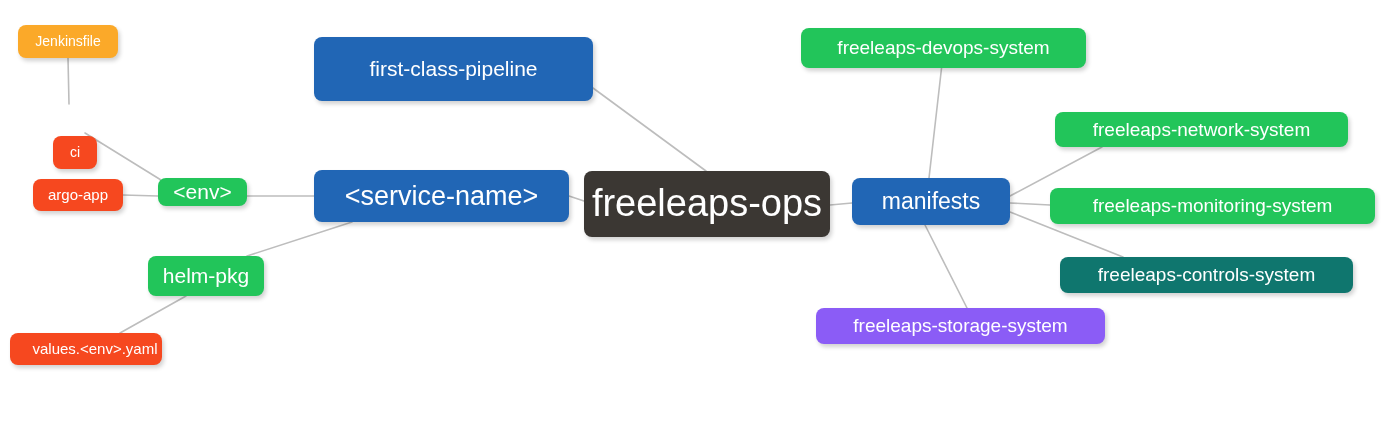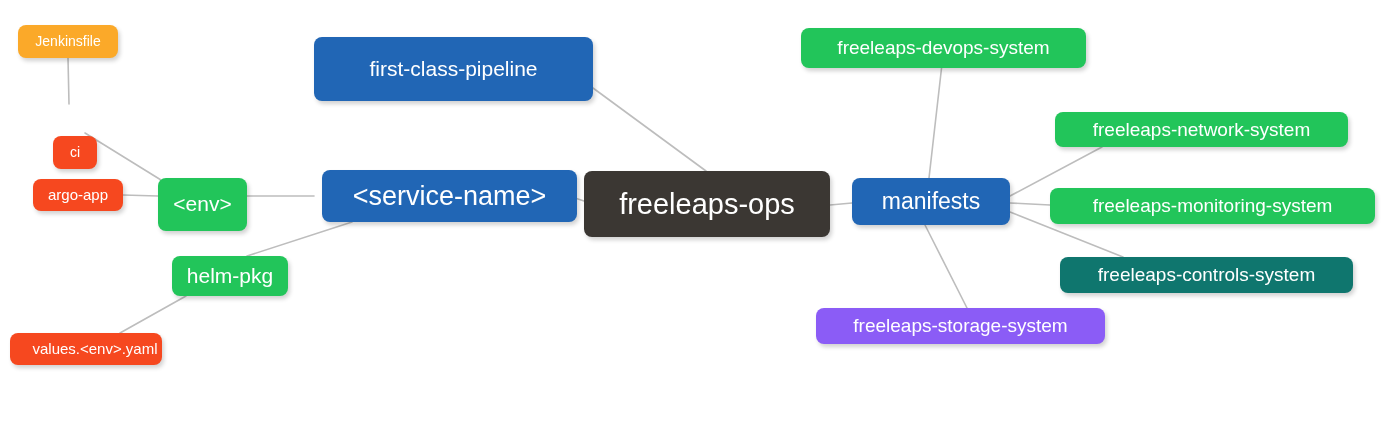--- a/index.html
+++ b/index.html
@@ -78,41 +78,41 @@
   </div>
 
   <div class="node c-red" style="left: 53px; top: 104px; width: 44px; height: 33px; background: rgb(246, 72, 31); font-size: 14px; margin-top: 32px;">
     <span class="node-label">ci</span>
   </div>
 
   <div class="node c-red" style="left: 33px; top: 179px; width: 90px; height: 32px; background: rgb(246, 72, 31); font-size: 15px;">
     <span class="node-label">argo-app</span>
   </div>
 
-  <div class="node c-green" style="left: 158px; top: 178px; width: 89px; height: 53px; background: rgb(34, 197, 90); font-size: 21px;">
+  <div class="node c-green" style="left: 158px; top: 178px; width: 89px; height: 28px; background: rgb(34, 197, 90); font-size: 21px;">
     <span class="node-label">&lt;env&gt;</span>
   </div>
 
   <div class="node c-red" style="left: 10px; top: 333px; width: 152px; height: 32px; background: rgb(246, 72, 31); font-size: 15px; padding-left: 28px;">
     <span class="node-label">values.&lt;env&gt;.yaml</span>
   </div>
 
-  <div class="node c-green" style="left: 148px; top: 256px; width: 116px; height: 40px; background: rgb(34, 197, 90); font-size: 21px; margin-left: 24px;">
+  <div class="node c-green" style="left: 148px; top: 256px; width: 116px; height: 40px; background: rgb(34, 197, 90); font-size: 21px;">
     <span class="node-label">helm-pkg</span>
   </div>
 
-  <div class="node c-blue" style="left: 314px; top: 170px; width: 255px; height: 52px; background: rgb(33, 102, 181); font-size: 27px; margin-left: 8px;">
+  <div class="node c-blue" style="left: 314px; top: 170px; width: 255px; height: 52px; background: rgb(33, 102, 181); font-size: 27px;">
     <span class="node-label">&lt;service-name&gt;</span>
   </div>
 
   <div class="node c-blue" style="left: 314px; top: 37px; width: 279px; height: 64px; background: rgb(33, 102, 181); font-size: 21px;">
     <span class="node-label">first-class-pipeline</span>
   </div>
 
-  <div class="node c-root" style="left: 584px; top: 171px; width: 246px; height: 66px; background: rgb(59, 55, 51); font-size: 29px;">
+  <div class="node c-root" style="left: 584px; top: 171px; width: 246px; height: 66px; background: rgb(59, 55, 51); font-size: 38px;">
     <span class="node-label">freeleaps-ops</span>
   </div>
 
   <div class="node c-blue" style="left: 852px; top: 178px; width: 158px; height: 47px; background: rgb(33, 102, 181); font-size: 23px;">
     <span class="node-label">manifests</span>
   </div>
 
   <div class="node c-green" style="left: 801px; top: 28px; width: 285px; height: 40px; background: rgb(34, 197, 90); font-size: 19px;">
     <span class="node-label">freeleaps-devops-system</span>
   </div>

